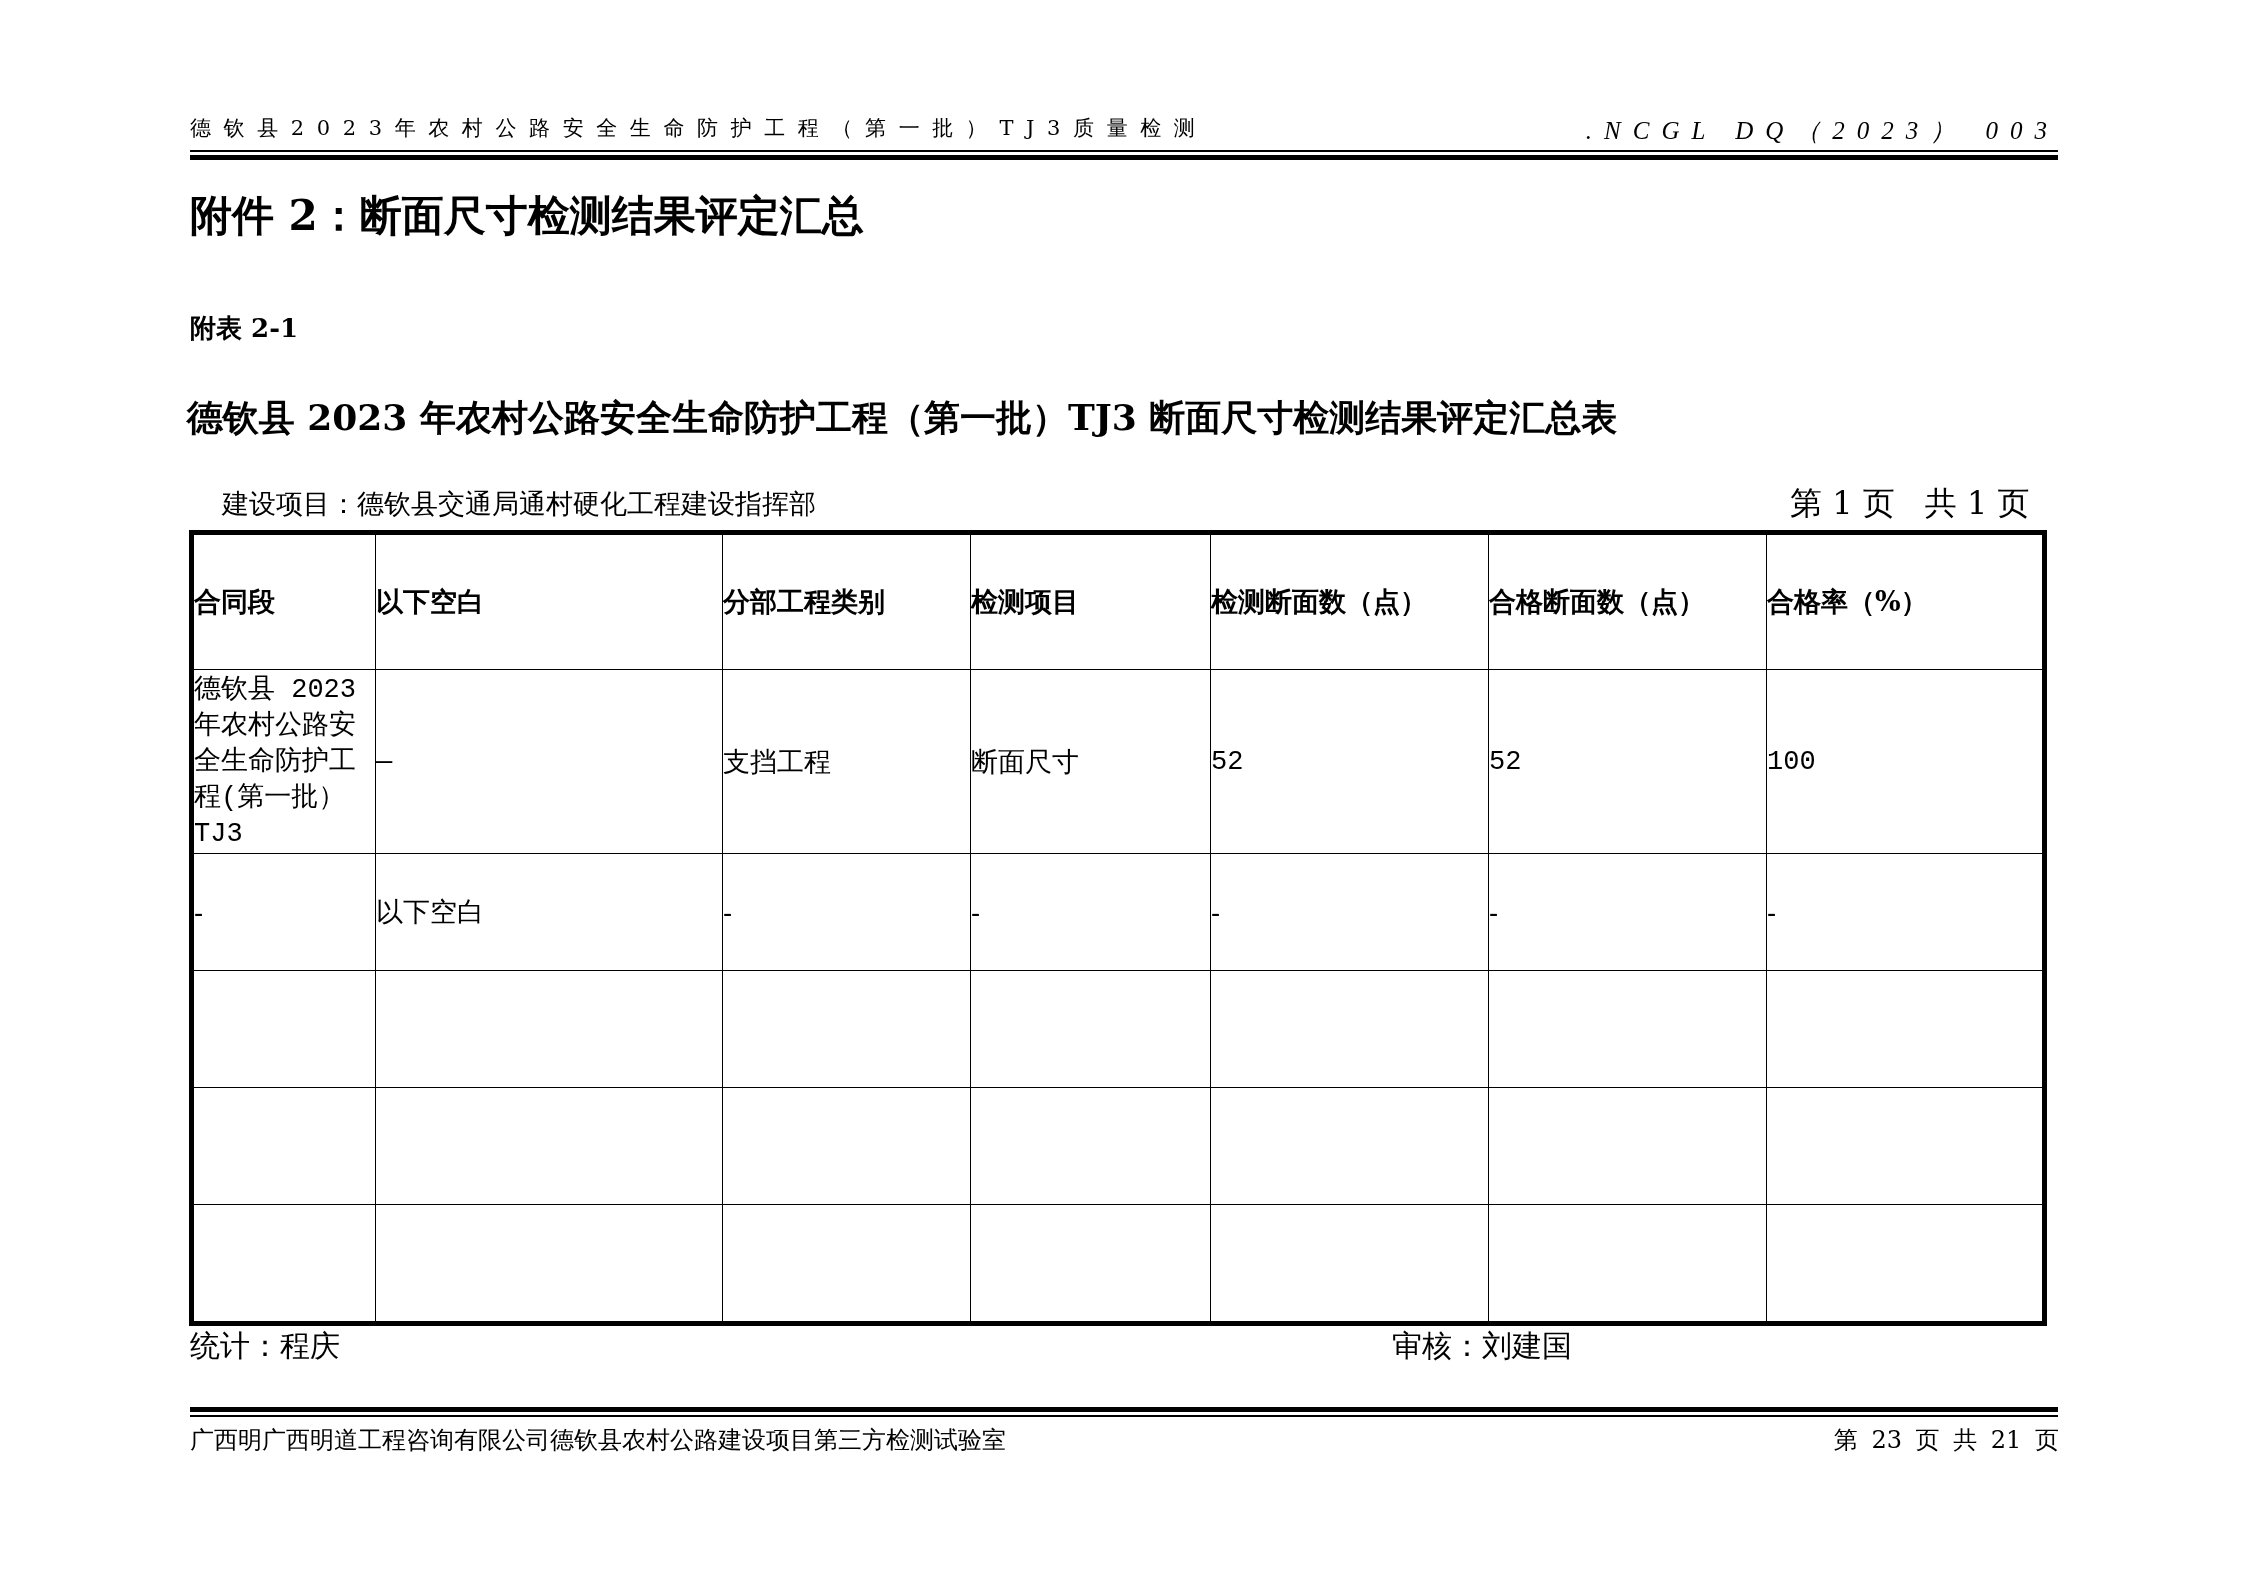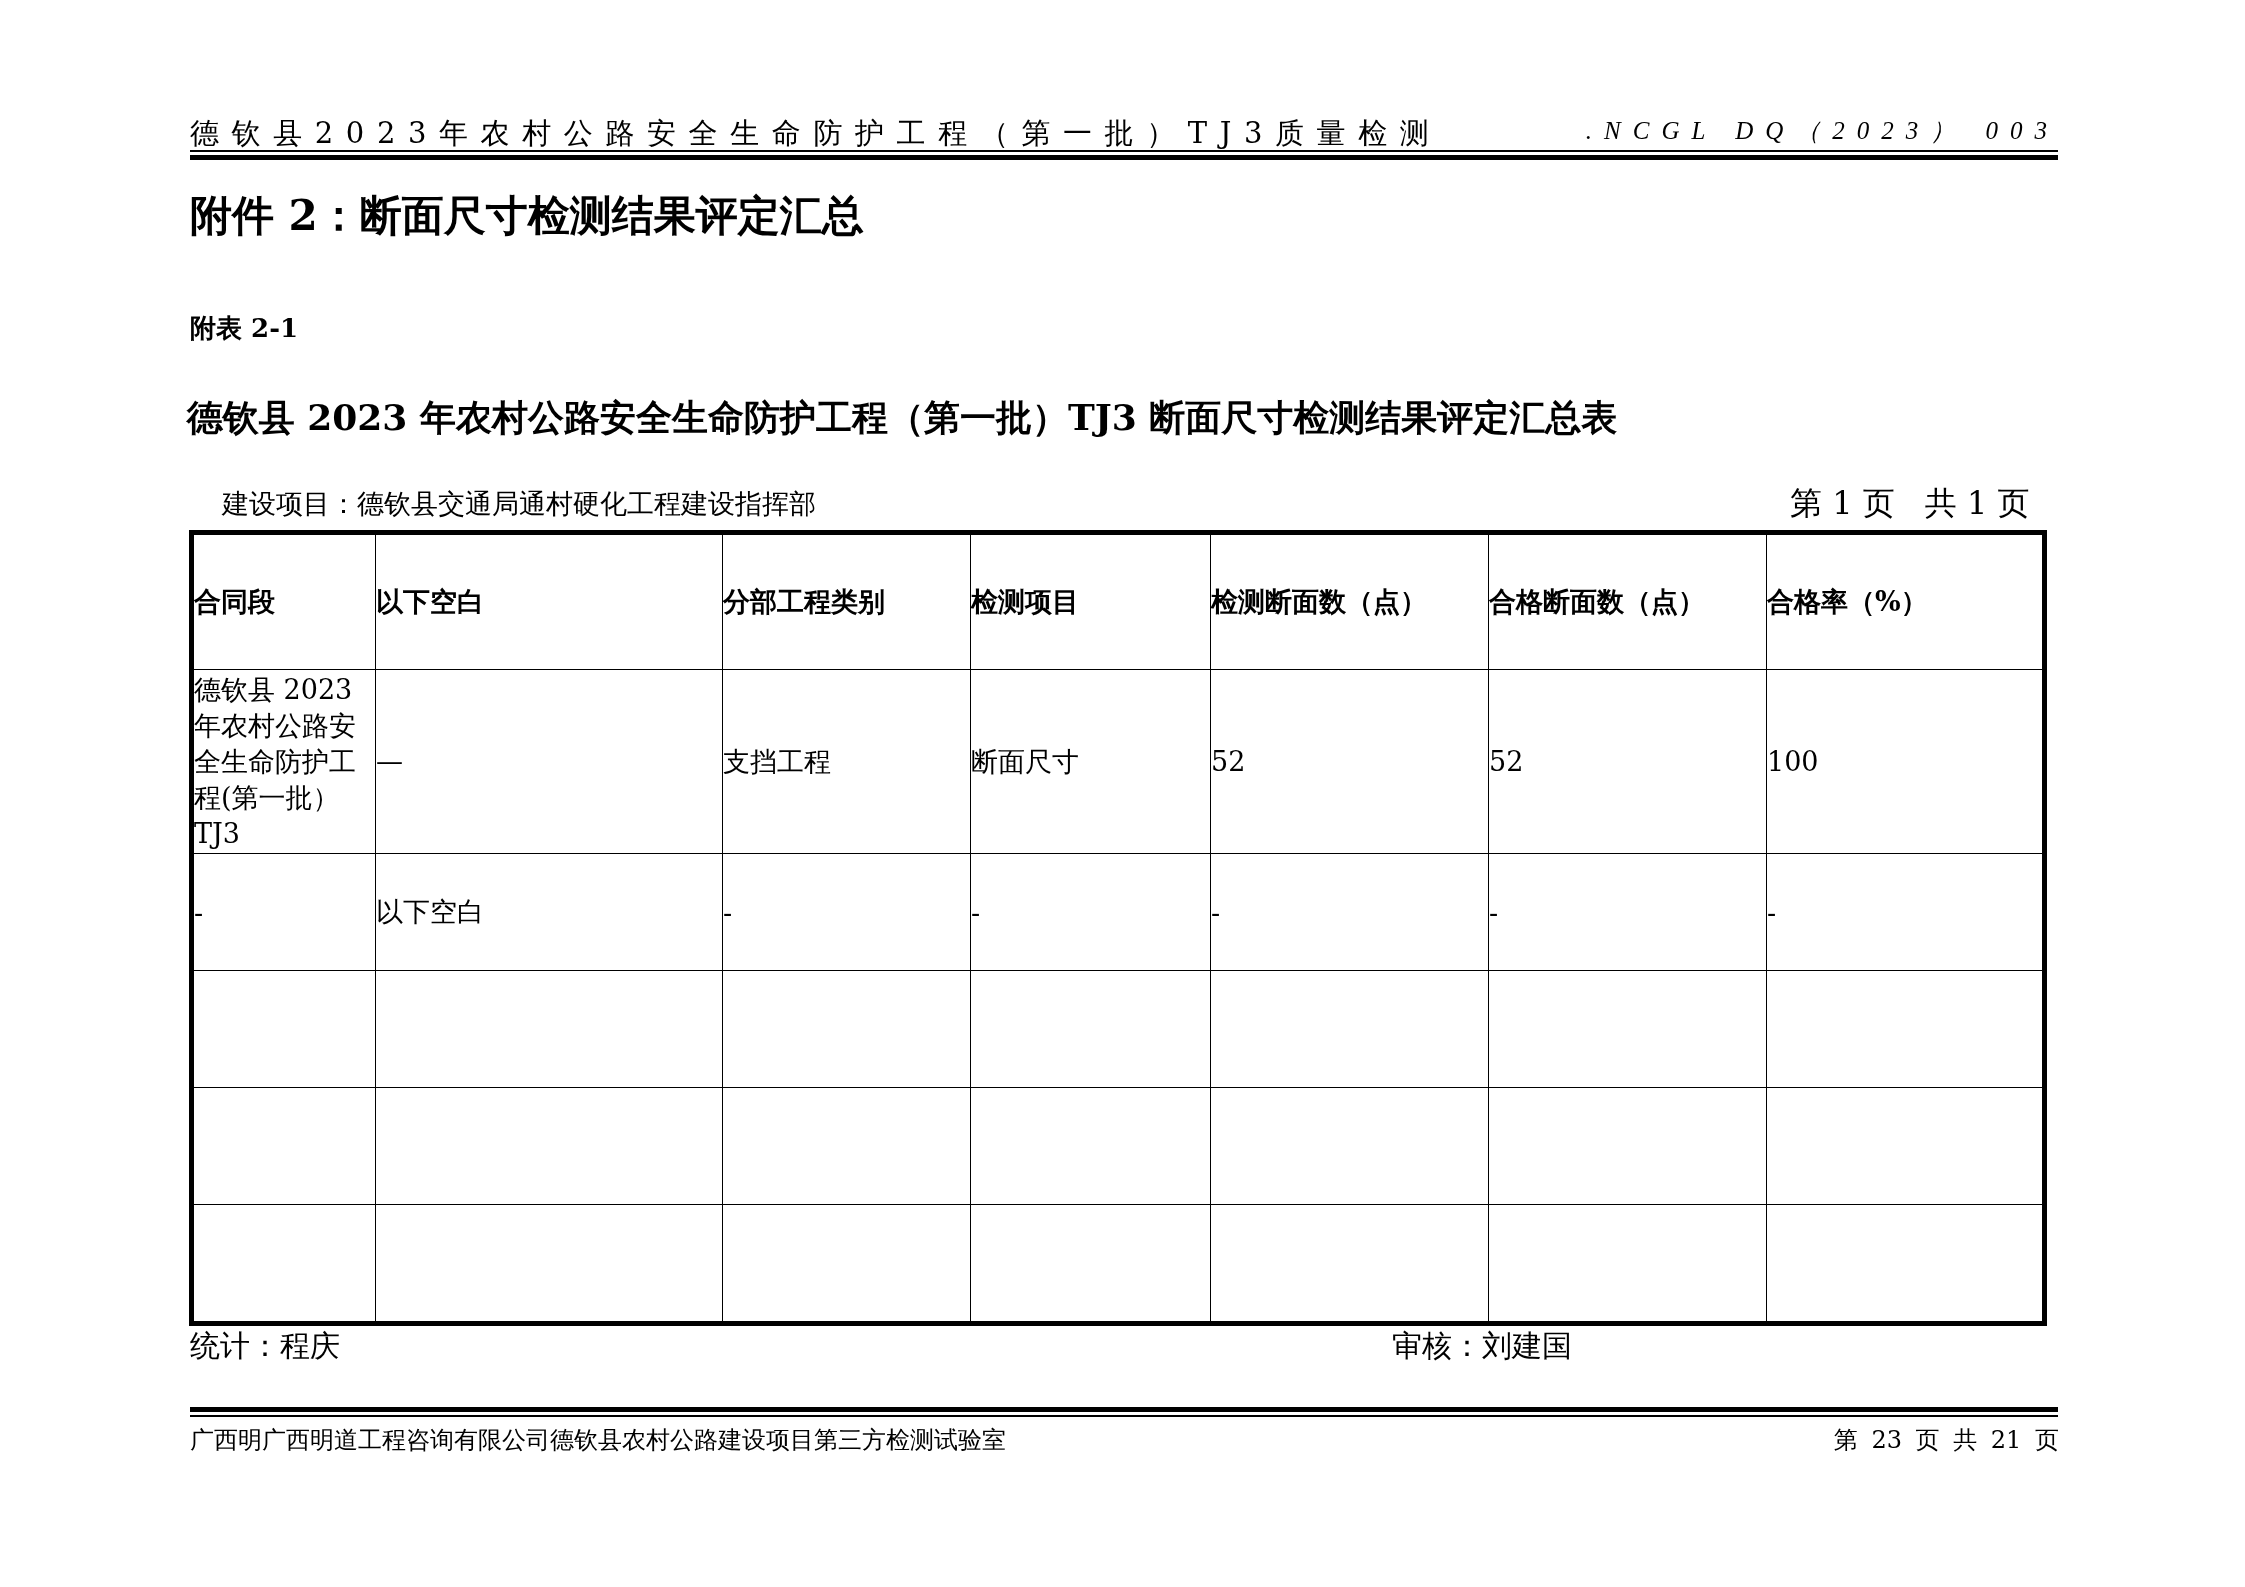--- a/index.html
+++ b/index.html
@@ -1,31 +1,31 @@
 <!DOCTYPE html>
 <html><head>
 <meta charset="utf-8">
 <style>
   html, body { margin: 0; padding: 0; background: #ffffff; }
   body { width: 2245px; height: 1587px; position: relative; overflow: hidden; color: #000; font-family: "DejaVu Serif", "Liberation Serif", serif; }
   .abs { position: absolute; }
-  .hdr-left { left: 190px; top: 114px; font-size: 29px; letter-spacing: 12.6px; white-space: nowrap; font-family: "DejaVu Serif", serif; }
+  .hdr-left { left: 190px; top: 114px; font-size: 21px; letter-spacing: 12.6px; white-space: nowrap; font-family: "DejaVu Serif", serif; }
   .hdr-right { right: 186px; top: 114px; font-size: 25px; letter-spacing: 12px; white-space: nowrap; font-family: "Liberation Serif", serif; font-style: italic; }
   .rule-thin { left: 190px; width: 1868px; height: 2px; background: #000; }
   .rule-thick { left: 190px; width: 1868px; height: 5px; background: #000; }
   .main-title { left: 190px; top: 188px; font-size: 42px; font-weight: bold; white-space: nowrap; font-family: "DejaVu Serif", serif; }
   .sub-title { left: 190px; top: 305px; font-size: 26px; font-weight: bold; white-space: nowrap; font-family: "DejaVu Serif", serif; margin-top: 6px; }
   .table-title { left: 0; width: 1804px; text-align: center; top: 394px; font-size: 36px; font-weight: bold; white-space: nowrap; font-family: "DejaVu Serif", serif; }
   .project-line { left: 222px; top: 486px; font-size: 27px; white-space: nowrap; font-family: Liberation Serif, serif; }
   .page-of { left: 1790px; top: 482px; font-size: 32px; white-space: nowrap; font-family: "DejaVu Serif", serif; }
   .page-of span { margin-right: 30px; }
   table.grid { position: absolute; left: 189px; top: 530px; width: 1853px; border-collapse: collapse; border: 5px solid #000; table-layout: fixed; font-family: "DejaVu Serif", serif; }
   table.grid td, table.grid th { border: 1.5px solid #000; text-align: left; vertical-align: middle; padding: 0; font-size: 27px; }
   table.grid th { font-weight: bold; height: 134px; }
-  tr.r1 td { height: 183px; }
+  tr.r1 td { height: 183px; font-family: Liberation Mono, monospace; }
   tr.r2 td { height: 116px; }
   tr.r3 td, tr.r4 td, tr.r5 td { height: 116px; }
   .seg-cell { font-size: 26px; line-height: 36px; padding: 0 6px; }
   .sig-left { left: 190px; top: 1326px; font-size: 30px; white-space: nowrap; font-family: "DejaVu Sans", sans-serif; }
   .sig-right { left: 1392px; top: 1326px; font-size: 30px; white-space: nowrap; font-family: "DejaVu Sans", sans-serif; }
   .foot-left { left: 190px; top: 1424px; font-size: 24px; white-space: nowrap; font-family: "DejaVu Serif", serif; }
   .foot-right { right: 186px; top: 1424px; font-size: 24px; white-space: nowrap; word-spacing: 6px; font-family: "DejaVu Serif", serif; }
 </style>
 </head>
 <body>

